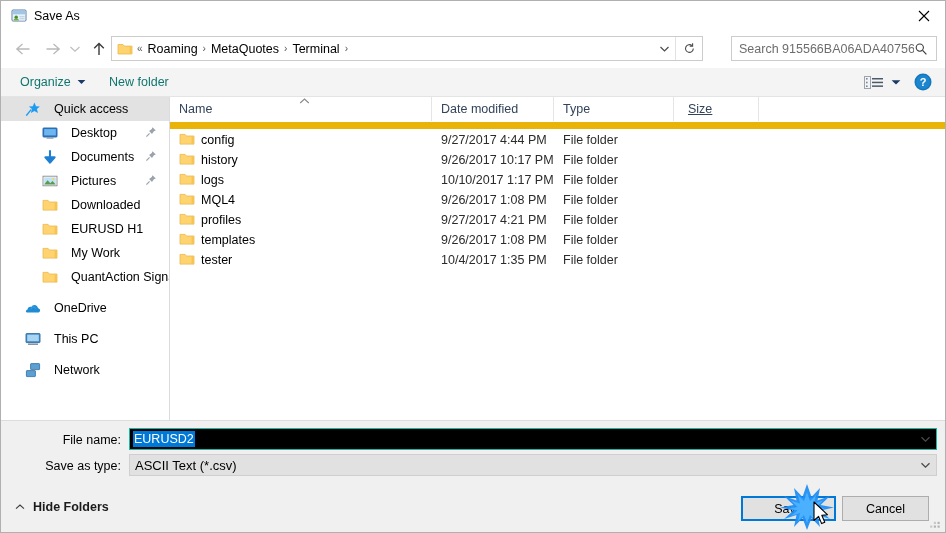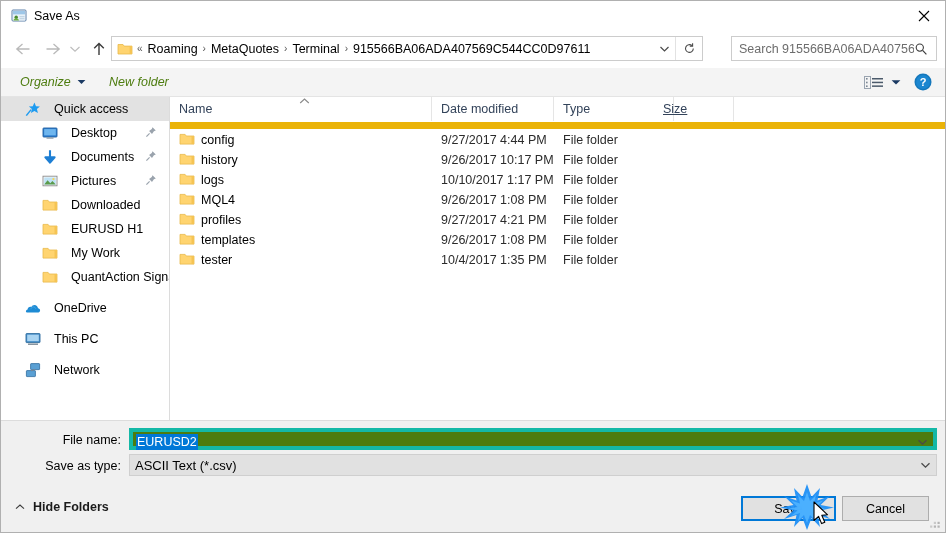--- a/index.html
+++ b/index.html
@@ -148,24 +148,23 @@
     width: 946px; height: 28px;
     background: #f4f4f4;
     border-bottom: 1px solid #e4e4e4;
   }
   .cmd-item {
     position: absolute;
     top: 0; height: 28px;
     display: flex;
     align-items: center;
     font-size: 12.5px;
-    color: #4d7c0f;
+    color: #0f766e;
     padding: 0 7px;
     white-space: nowrap;
-    font-style: italic;
   }
   #cmd-organize { left: 12px; }
   #cmd-newfolder { left: 101px; }
   .cmd-caret {
     margin-left: 6px;
     display: flex; align-items: center;
   }
   #cmd-viewopts {
     position: absolute;
     right: 63px; top: 0; height: 28px;
@@ -248,21 +247,21 @@
     display: flex;
     align-items: center;
     padding-left: 9px;
     box-sizing: border-box;
     border-right: 1px solid #e5e5e5;
     white-space: nowrap;
   }
   #colh-name { left: 0;   width: 262px; }
   #colh-date { left: 262px; width: 122px; }
   #colh-type { left: 384px; width: 120px; }
-  #colh-size { left: 484px; width: 80px; text-decoration: underline; }
+  #colh-size { left: 509px; width: 80px; text-decoration: underline; }
   #sort-indicator {
     position: absolute;
     left: 128px; top: 1px;
     width: 12px; height: 7px;
     display: flex; align-items: flex-start; justify-content: center;
   }
 
   .file-row {
     position: absolute;
     left: 0;
@@ -327,22 +326,22 @@
     white-space: nowrap;
   }
   #lbl-filename { left: 0; top: 12px; width: 120px; }
   #lbl-savetype { left: 0; top: 38px; width: 120px; }
 
   #filename-combo {
     position: absolute;
     left: 128px; top: 7px;
     width: 808px; height: 22px;
     box-sizing: border-box;
-    border: 4px solid #14b8a6;
-    background: #4d7c0f;
+    border: 1px solid #14b8a6;
+    background: #000000;
   }
   #filename-value {
     position: absolute;
     left: 3px; top: 2px;
     height: 16px;
     padding: 0 1px;
     background: #0078d7;
     color: #ffffff;
     font-size: 12.5px;
     line-height: 16px;
@@ -493,21 +492,20 @@
           <path d="M12.6 4.1H15V12h-2.4z" fill="#f5c454"></path>
         </svg>
       </span>
       <span class="crumb-sep">«</span>
       <span class="crumb">Roaming</span>
       <span class="crumb-sep">›</span>
       <span class="crumb">MetaQuotes</span>
       <span class="crumb-sep">›</span>
       <span class="crumb">Terminal</span>
       <span class="crumb-sep">›</span>
-      <span class="crumb">915566BA06ADA407569C544CC0D97611</span>
 
       <span id="addr-dropdown">
         <svg width="11" height="8" viewBox="0 0 11 8">
           <path d="M1.5 2 L5.5 6 L9.5 2" stroke="#4a4a4a" stroke-width="1.2" fill="none"></path>
         </svg>
       </span>
       <span id="addr-refresh">
         <svg width="13" height="13" viewBox="0 0 13 13">
           <path d="M10.3 6.5a3.9 3.9 0 1 1-1.3-2.9" stroke="#4a4a4a" stroke-width="1.1" fill="none"></path>
           <path d="M9.6 1.3 L9.6 4.1 L6.8 4.1" stroke="#4a4a4a" stroke-width="1.1" fill="none"></path>

